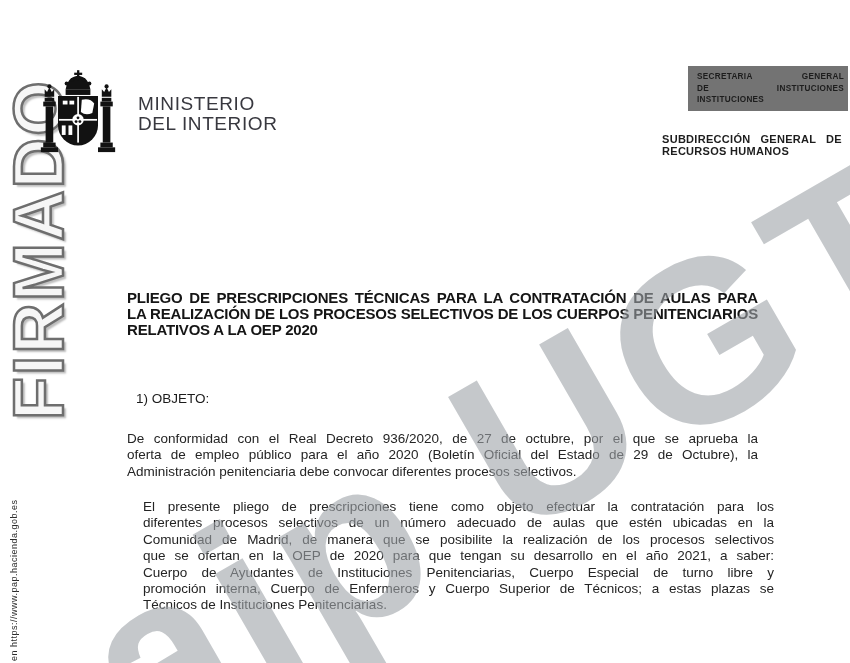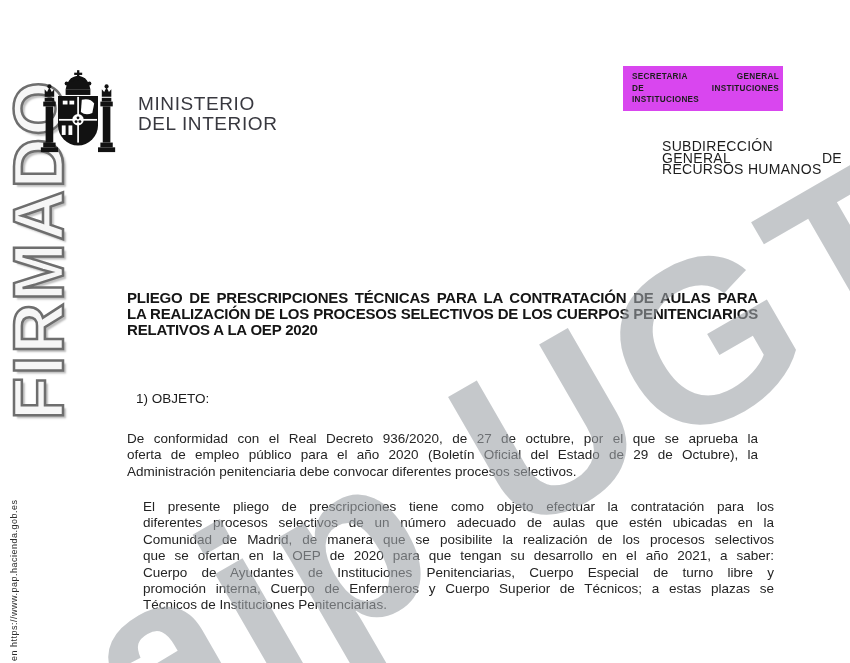--- a/index.html
+++ b/index.html
@@ -24,27 +24,27 @@
     font-size:9px;letter-spacing:.5px;color:#2b2b2b;
     white-space:nowrap;
   }
   
   .coat{position:absolute;left:38px;top:68px;}
   .ministry{
     position:absolute;left:138px;top:94px;
     font-size:19px;line-height:20px;letter-spacing:.6px;color:#38383f;
   }
   .org-box{
-    position:absolute;left:623px;top:66px;width:160px;box-sizing:border-box;
-    background:#d946ef;padding:5px 4px 5px 9px;
+    position:absolute;left:688px;top:66px;width:160px;box-sizing:border-box;
+    background:#737373;padding:5px 4px 5px 9px;
     font-size:8.2px;font-weight:bold;line-height:11.6px;letter-spacing:.3px;color:#1d1d1d;
   }
   .org-sub{
-    position:absolute;left:662px;top:141px;width:180px;
-    font-size:14px;font-weight:normal;line-height:11.6px;letter-spacing:.3px;color:#1d1d1d;
+    position:absolute;left:662px;top:134px;width:180px;
+    font-size:11px;font-weight:bold;line-height:11.6px;letter-spacing:.3px;color:#1d1d1d;
   }
   
   .doc-title{
     position:absolute;left:127px;top:290px;width:631px;
     font-size:15px;font-weight:bold;line-height:16.2px;color:#151515;letter-spacing:-.2px;
   }
   .sec-heading{
     position:absolute;left:136px;top:391px;
     font-size:13.5px;font-weight:normal;color:#1c1c1c;
   }

